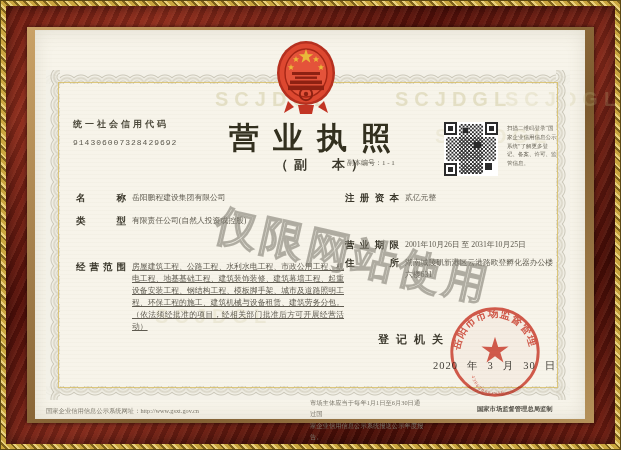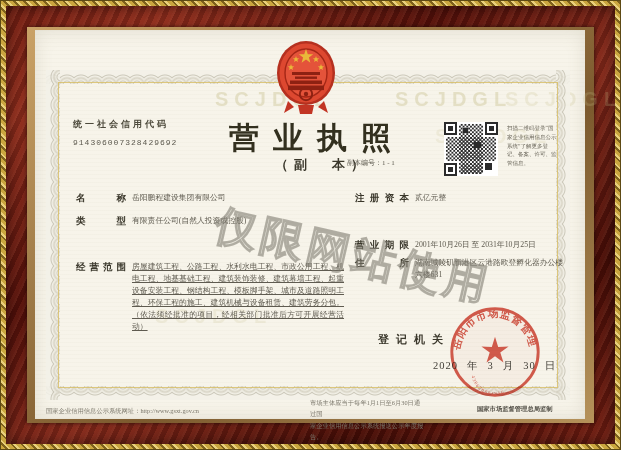--- a/index.html
+++ b/index.html
@@ -57,21 +57,21 @@
   .qr{left:444px;top:122px;width:54px;height:54px;}
   .qr-cap{left:507px;top:124px;width:50px;font-size:5.5px;line-height:1.6;color:#6a665a;}
 
   .row{position:absolute;}
   .jlabel{display:inline-block;text-align:justify;text-align-last:justify;
           font-weight:bold;color:#3a372b;vertical-align:top;}
   .lcol .jlabel{width:50px;font-size:9.5px;}
   .rcol .jlabel{width:54px;font-size:9.5px;}
   .val{display:inline-block;color:#5f5b50;font-size:7.8px;vertical-align:top;margin-left:6px;line-height:1.55;}
   .lcol{left:76px;}
-  .rcol{left:345px;margin-left:10px;}
+  .rcol{left:345px;}
   .val.wide{width:212px;text-align:justify;text-decoration:underline;}
   .val.addr{width:152px;}
 
   .regauth{left:378px;top:332px;font-size:11px;font-weight:bold;color:#3a372b;letter-spacing:7px;}
   .dateline{left:433px;top:359px;font-size:10.5px;color:#44413a;letter-spacing:1px;text-align:center;}
   .dateline span{margin-right:9px;}
 
   .seal{left:447px;top:304px;width:96px;height:96px;opacity:.82;mix-blend-mode:multiply;}
 
   .bigwm{left:222px;top:196px;font-size:43px;font-weight:bold;letter-spacing:4px;

